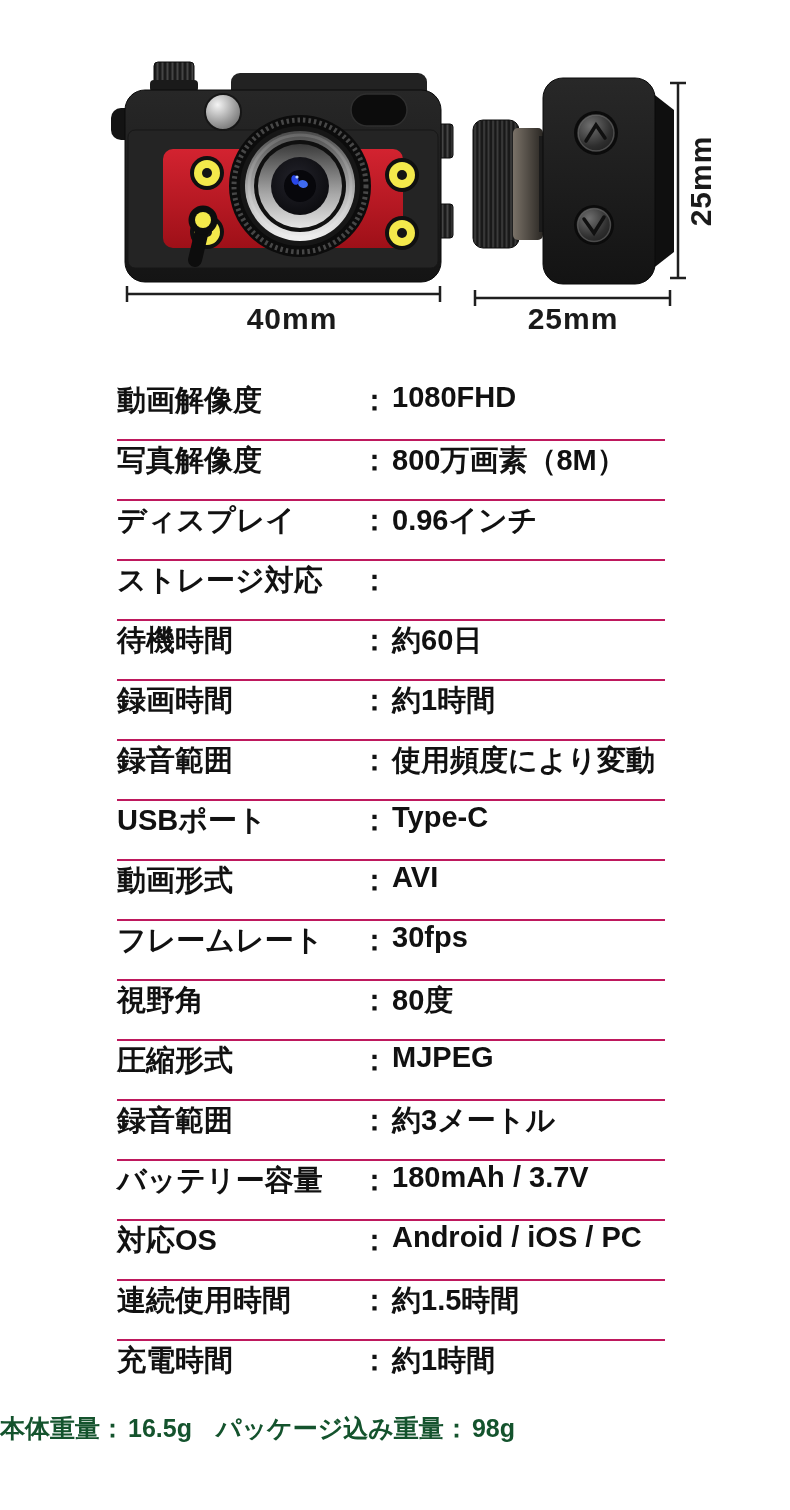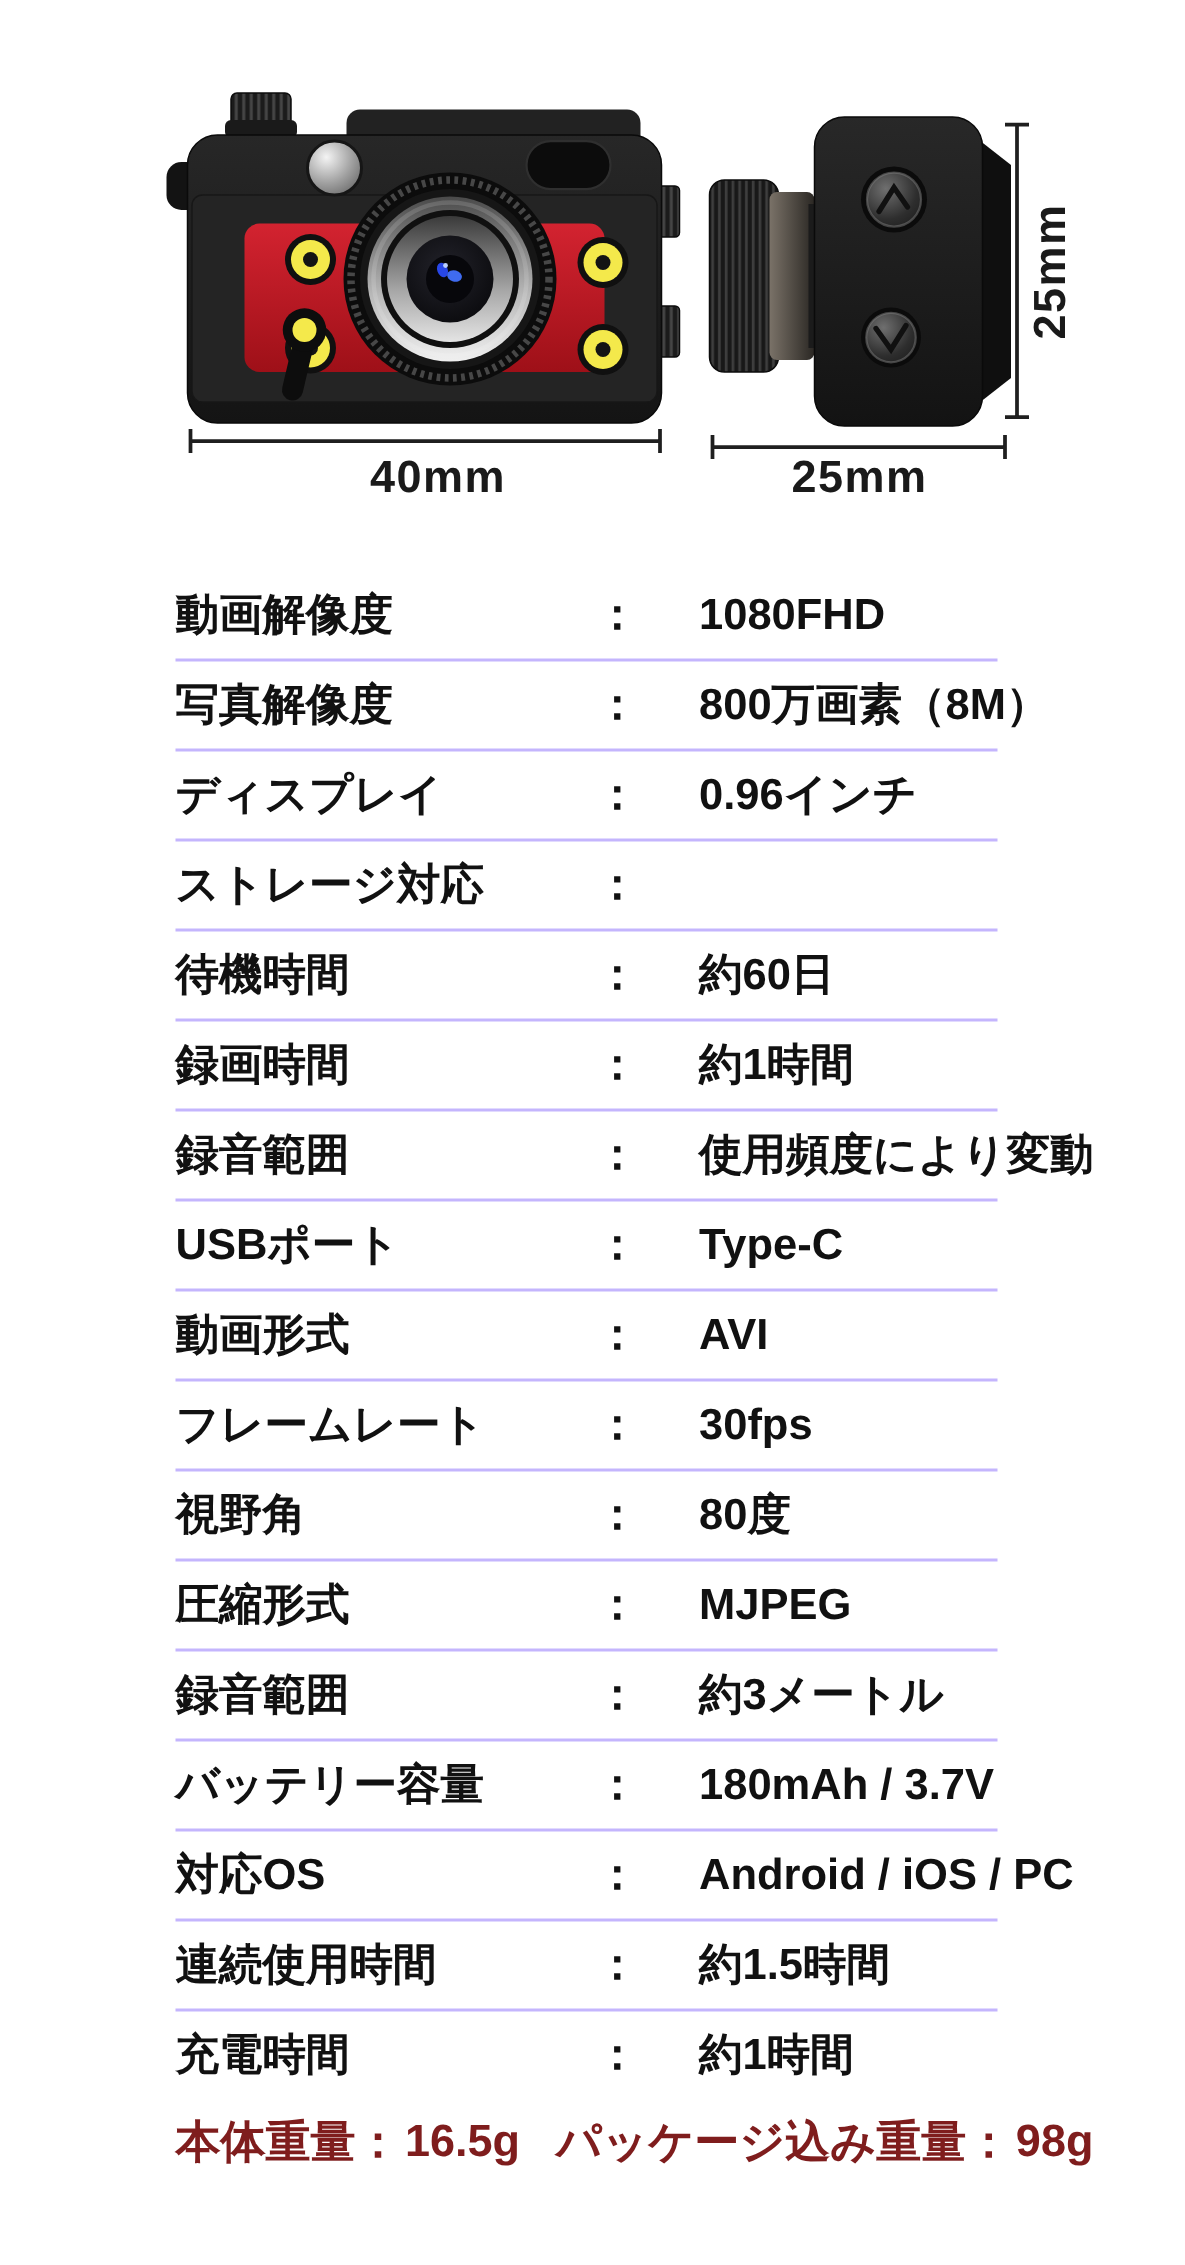--- a/index.html
+++ b/index.html
@@ -28,31 +28,31 @@
     left:701px;top:181px;
     transform:translate(-50%,-50%) rotate(-90deg);
   }
   
   .spec-table{
     margin:23px 0 0 117px;
     width:548px;
     font-size:29px;font-weight:bold;color:#111;
   }
   .spec-row{
-    display:flex;align-items:center;
-    height:58px;white-space:nowrap;gap:37px;
-  }
-  .spec-row + .spec-row{border-top:2px solid #c4b5fd;}
+    display:flex;align-items:flex-start;
+    height:58px;white-space:nowrap;
+  }
+  .spec-row + .spec-row{border-top:2px solid #be185d;}
   .spec-label{flex:0 0 243px;width:243px;}
   .spec-colon{margin-right:3px;}
   .spec-value{white-space:nowrap;}
   .spec-footer{
-    margin-left:117px;height:58px;
+    height:58px;
     display:flex;align-items:center;
-    font-size:30px;font-weight:bold;color:#7f1d1d;white-space:nowrap;
+    font-size:25px;font-weight:bold;color:#14532d;white-space:nowrap;
   }
   .f-part{display:inline-flex;align-items:center;}
   .f-part + .f-part{margin-left:24px;justify-content:center;}
 </style>
 </head>
 <body>
 
 <div class="canvas">
 
   <section class="hero">

